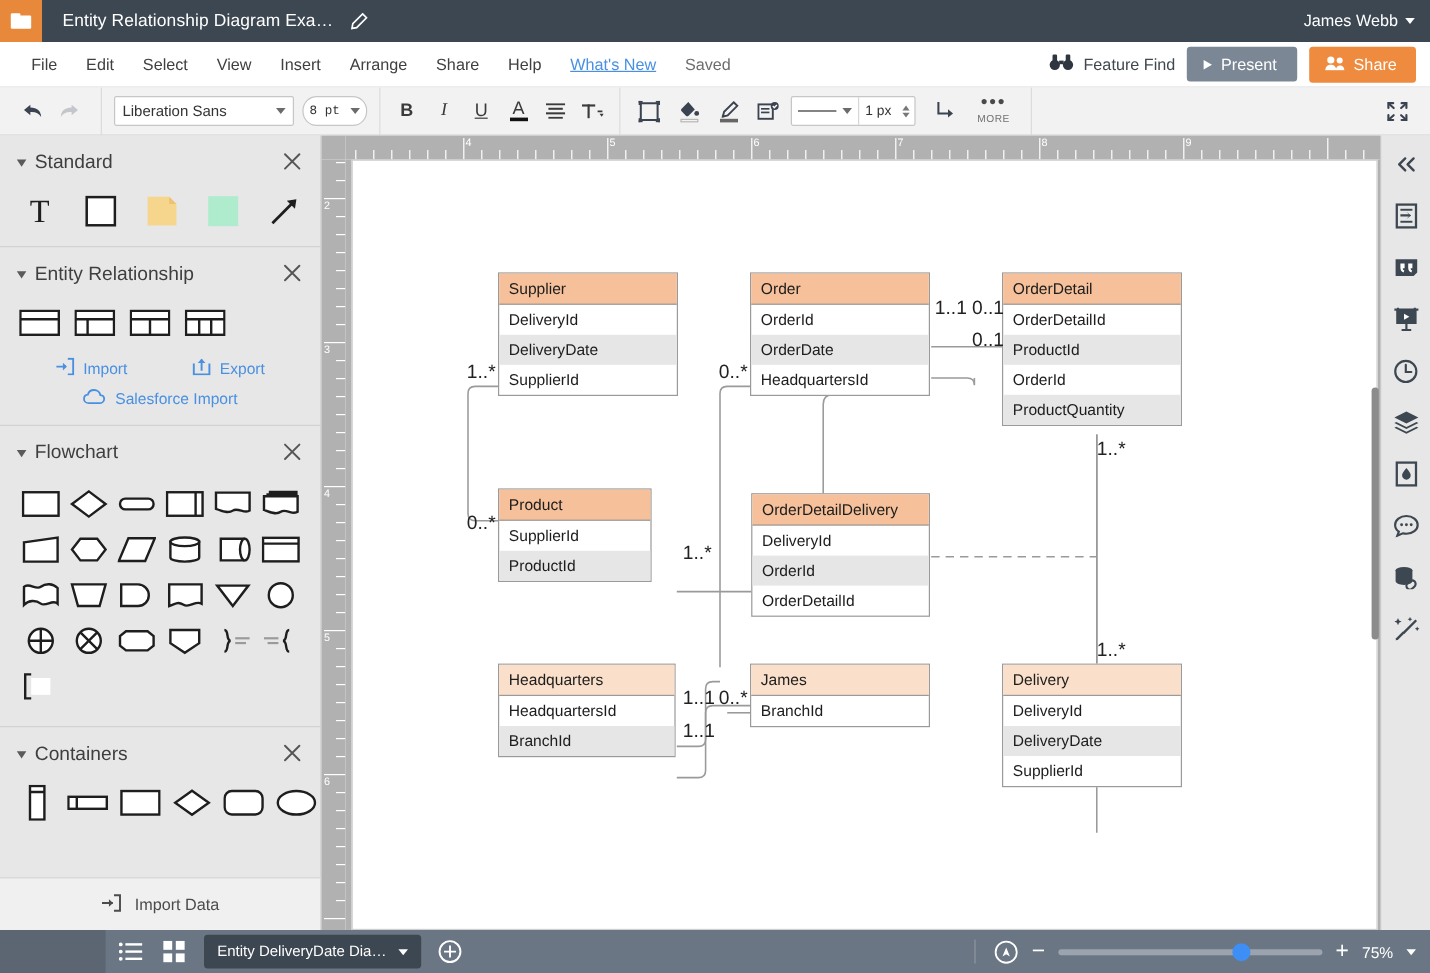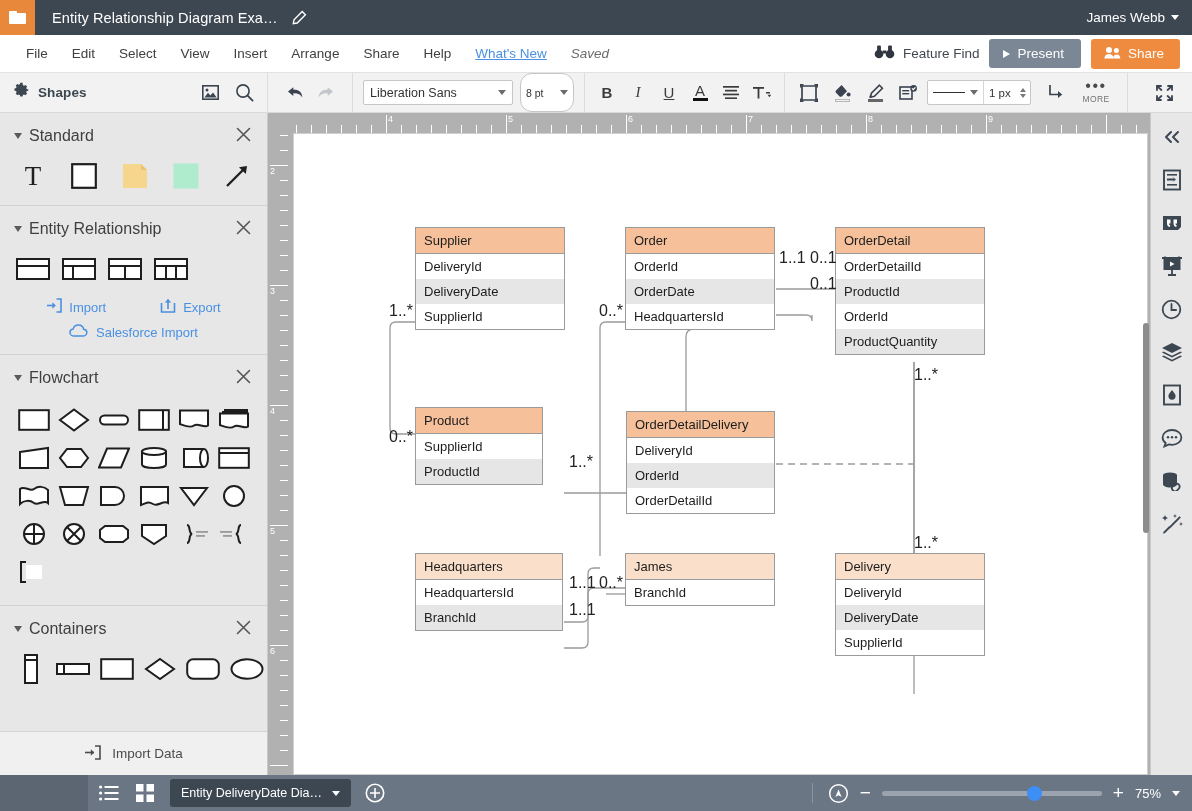--- a/index.html
+++ b/index.html
@@ -42,21 +42,21 @@
   .caret-dn { width:0;height:0;border-left:4.5px solid transparent;border-right:4.5px solid transparent;border-top:5px solid #fff; }
 
   
   .menubar {
     position:absolute; left:0; top:35px; width:1192px; height:38px;
     background:#fff; border-bottom:1px solid #e2e2e2;
     display:flex; align-items:center; padding-left:14px;
   }
   .menu-item { font-size:13.5px; color:#404040; padding:4px 12px; cursor:pointer; }
   .menu-item.link { color:#4a90e2; text-decoration:underline; }
-  .menu-item.static { color:#6d6d6d; cursor:default;font-style:italic; }
+  .menu-item.static { color:#6d6d6d; cursor:default; }
   .mb-right { margin-left:auto; display:flex; align-items:center; gap:10px; padding-right:12px; }
   .feature-find { display:flex; align-items:center; gap:8px; font-size:13.5px; color:#40474f; cursor:pointer; }
   .btn-present {
     background:#7b8794; color:#fff; border-radius:3px; font-size:13.5px;
     padding:7px 17px 7px 14px; display:flex; align-items:center; gap:7px; cursor:pointer;
   }
   .btn-share {
     background:#ef8b3e; color:#fff; border-radius:3px; font-size:13.5px;
     padding:7px 16px 7px 13px; display:flex; align-items:center; gap:7px; cursor:pointer;
   }
@@ -71,22 +71,22 @@
   .tb-sec { display:flex; align-items:center; height:40px; padding:0 8px; border-right:1px solid #dcdcdc; }
   .tb-sec.nb { border-right:none; }
   .shapes-lbl { font-weight:bold; font-size:13.5px; color:#3d4752; margin-left:8px; letter-spacing:.1px;}
   .tb-btn { width:30px; height:30px; display:flex; align-items:center; justify-content:center; cursor:pointer; border-radius:3px;}
   .font-select {
     width:150px; height:25px; background:#fff; border:1px solid #c6c6c6; border-radius:2px;
     display:flex; align-items:center; padding:0 6px; font-size:12.5px; color:#333; cursor:pointer;
   }
   .sel-caret { margin-left:auto; width:0;height:0;border-left:4px solid transparent;border-right:4px solid transparent;border-top:5px solid #6b6b6b;}
   .size-select {
-    width:54px; height:39px; background:#fff; border:1px solid #c6c6c6; border-radius:12px;
-    display:flex; align-items:center; padding:0 5px; font-size:10.5px; color:#333; cursor:pointer;
+    width:54px; height:25px; background:#fff; border:1px solid #c6c6c6; border-radius:12px;
+    display:flex; align-items:center; padding:0 5px; font-size:10.5px; color:#333; cursor:pointer;font-family:Liberation Mono, monospace;
   }
   .fmt-btn { width:28px;height:28px; display:flex;align-items:center;justify-content:center; cursor:pointer; font-size:15px; color:#3b3b3b;}
   .line-select {
     height:25px; background:#fff; border:1px solid #c6c6c6; border-radius:2px;
     display:flex; align-items:center; font-size:11.5px; color:#333;
   }
   .lw-left { width:56px; display:flex; align-items:center; gap:5px; padding:0 5px; cursor:pointer; border-right:1px solid #d6d6d6; height:100%;}
   .lw-line { width:32px; height:0; border-top:1.5px solid #333; }
   .lw-right { width:46px; display:flex; align-items:center; gap:3px; padding-left:5px; cursor:pointer;}
   .spin { display:flex; flex-direction:column; gap:2px; margin-left:auto; padding-right:4px;}
@@ -232,44 +232,20 @@
               <path d="M0.4 12.5c0-3 2-4.6 4.6-4.6s4.6 1.6 4.6 4.6z" fill="#fff"></path>
               <path d="M9.2 12.5c0-2.6 1.5-4 3.5-4s3.6 1.4 3.6 4z" fill="#fff"></path>
             </svg>
         </span>
         <span>Share</span>
       </div>
     </div>
   </div>
 
   <div class="toolbar">
-    <div class="tb-sec" style="width:268px; padding-left:12px;">
-      <span>
-        <svg width="18" height="18" viewBox="0 0 18 18">
-            <path d="M9 5.6A3.4 3.4 0 109 12.4 3.4 3.4 0 009 5.6zm0 5.1a1.7 1.7 0 110-3.4 1.7 1.7 0 010 3.4z" fill="#3d4752"></path>
-            <path d="M16.3 7.4l-1.6-.3a5.9 5.9 0 00-.5-1.2l.9-1.3-1.7-1.7-1.3.9a5.9 5.9 0 00-1.2-.5L10.6.7H8.2l-.3 1.6a5.9 5.9 0 00-1.2.5l-1.3-.9-1.7 1.7.9 1.3a5.9 5.9 0 00-.5 1.2l-1.6.3v2.4l1.6.3c.1.4.3.8.5 1.2l-.9 1.3 1.7 1.7 1.3-.9c.4.2.8.4 1.2.5l.3 1.6h2.4l.3-1.6c.4-.1.8-.3 1.2-.5l1.3.9 1.7-1.7-.9-1.3c.2-.4.4-.8.5-1.2l1.6-.3z" fill="#3d4752"></path>
-          </svg>
-      </span>
-      <span class="shapes-lbl">Shapes</span>
-      <div style="margin-left:auto; display:flex; gap:4px;">
-        <div class="tb-btn">
-          <svg width="17" height="15" viewBox="0 0 17 15">
-              <rect x="0.8" y="0.8" width="15.4" height="13.4" fill="none" stroke="#3b4350" stroke-width="1.6"></rect>
-              <circle cx="5" cy="5" r="1.5" fill="#3b4350"></circle>
-              <path d="M2.4 12.4l3.6-4.6 2.4 2.8 2.6-3.2 3.6 5z" fill="#3b4350"></path>
-            </svg>
-        </div>
-        <div class="tb-btn">
-          <svg width="19" height="19" viewBox="0 0 19 19">
-              <circle cx="8" cy="8" r="6.1" fill="none" stroke="#3b4350" stroke-width="1.6"></circle>
-              <path d="M12.6 12.6L17.6 17.6" stroke="#3b4350" stroke-width="1.8" stroke-linecap="round"></path>
-            </svg>
-        </div>
-      </div>
-    </div>
 
     <div class="tb-sec" style="padding:0 12px;">
       <div class="tb-btn">
         <svg width="19" height="15" viewBox="0 0 19 15">
             <path d="M7.3 2.2L2 6.6l5.3 4.5V8.4c4.4-.3 7 1 9 4.2-.2-5.3-3.3-7.8-9-8z" fill="#3b4350"></path>
           </svg>
       </div>
       <div class="tb-btn">
         <svg width="19" height="15" viewBox="0 0 19 15">
             <path d="M11.7 2.2L17 6.6l-5.3 4.5V8.4c-4.4-.3-7 1-9 4.2.2-5.3 3.3-7.8 9-8z" fill="#c3c6ca"></path>

